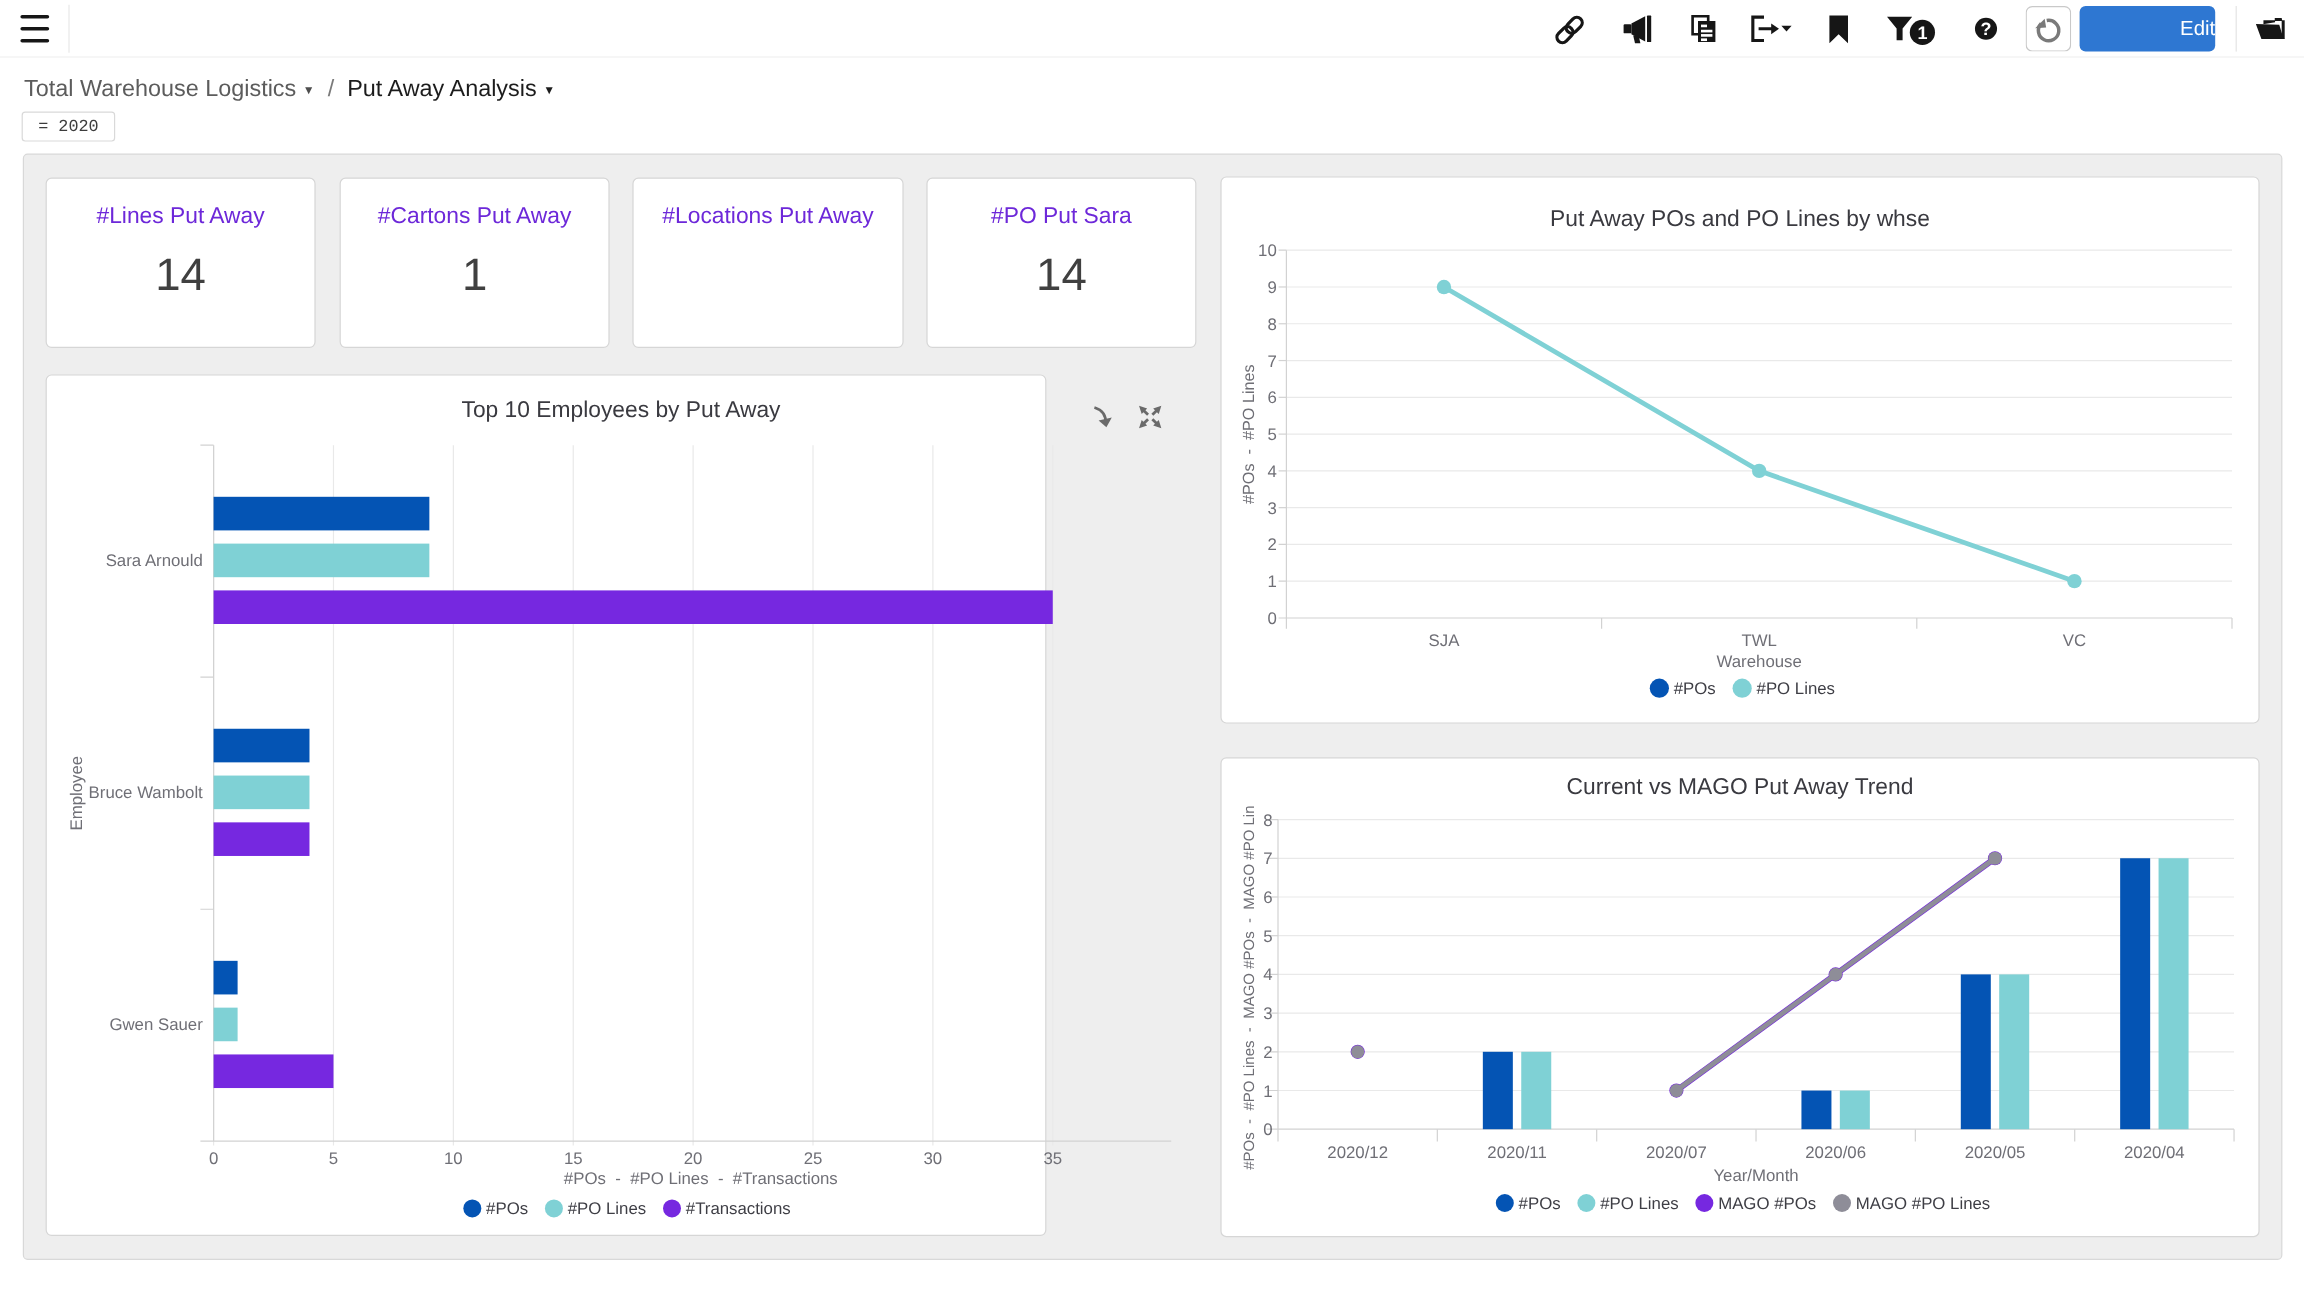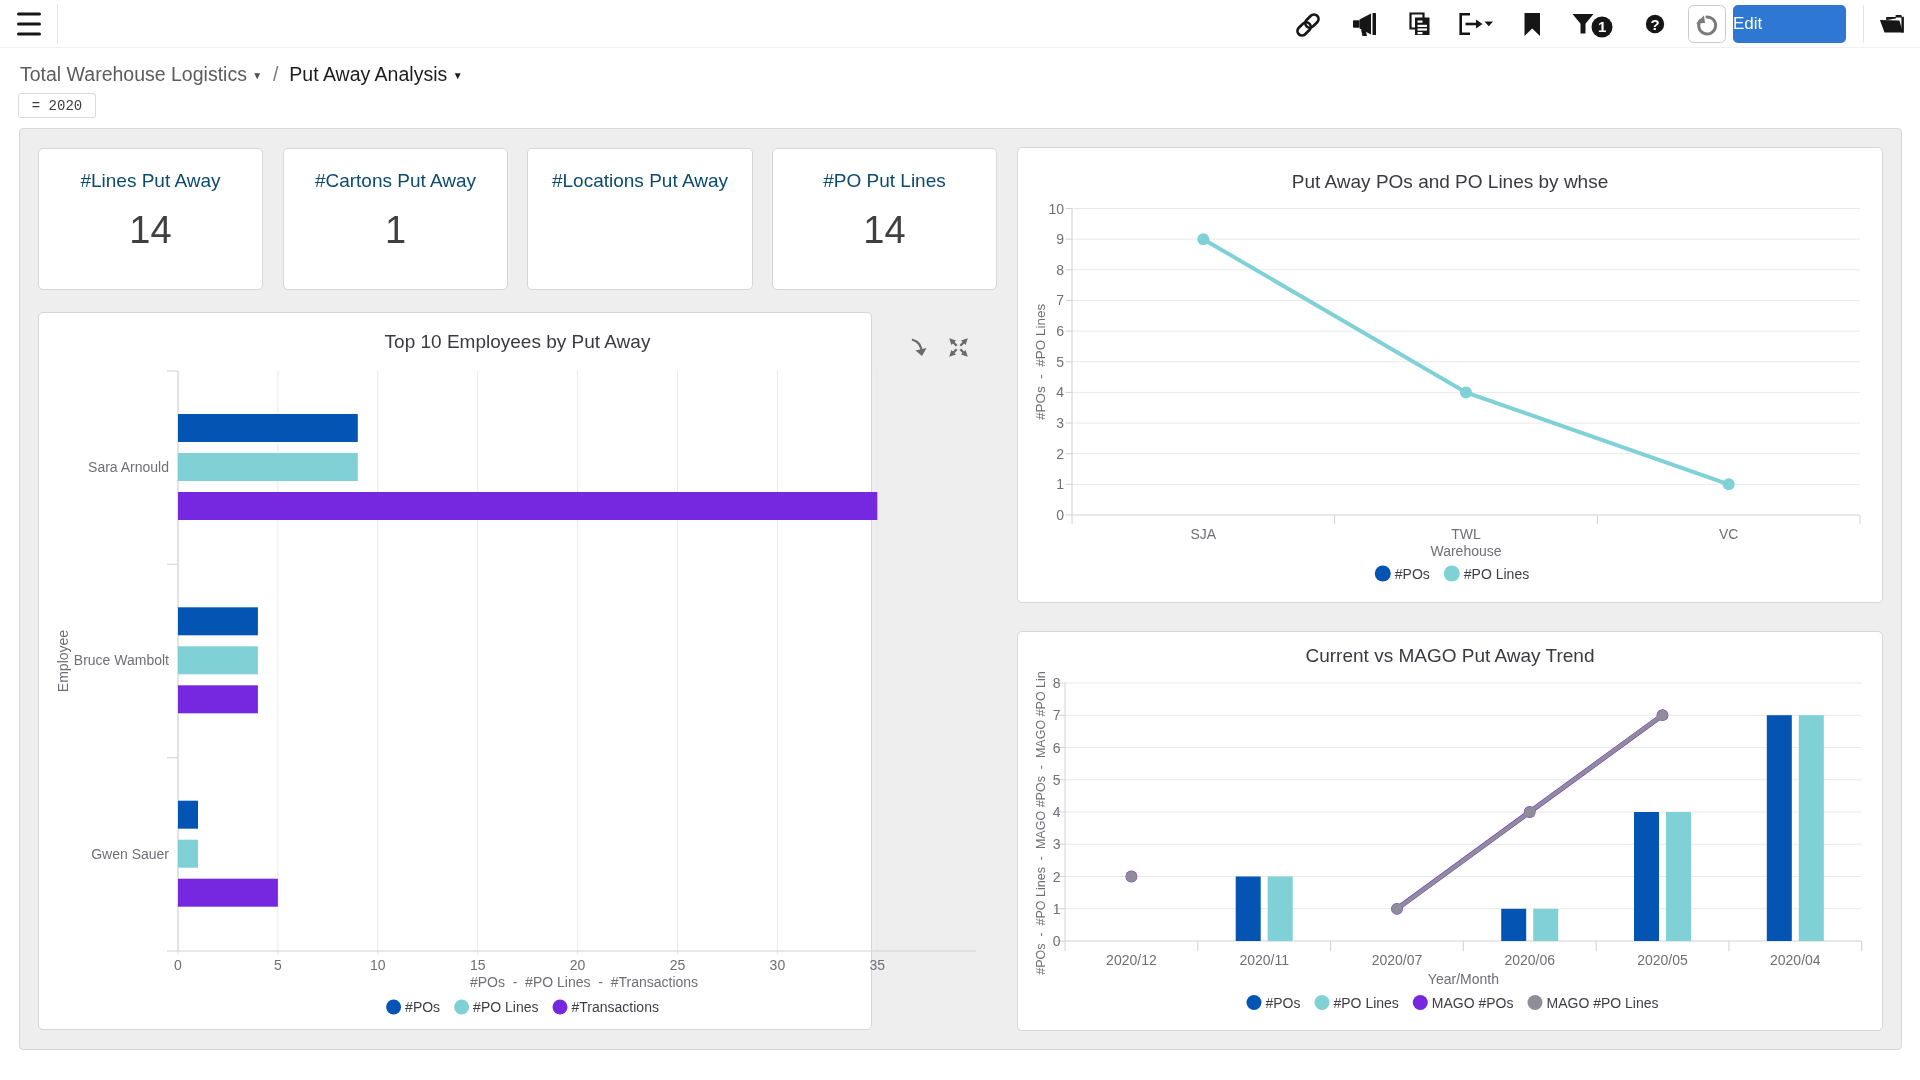--- a/index.html
+++ b/index.html
@@ -1,21 +1,21 @@
 <!DOCTYPE html>
 <html><head>
 <meta charset="utf-8">
 <style>
 * { margin:0; padding:0; box-sizing:border-box; }
 html,body { width:1920px; height:1080px; background:#fff; font-family:"Liberation Sans", sans-serif; overflow:hidden; }
 .abs { position:absolute; }
 #topbar { position:absolute; left:0; top:0; width:1920px; height:48px; background:#fff; border-bottom:1px solid #f0f0f0; }
 #panel { position:absolute; left:19px; top:128px; width:1883px; height:922px; background:#eeeeee; border:1px solid #d8d8d8; border-radius:4px; }
 .card { position:absolute; background:#fff; border:1px solid #d6d6d6; border-radius:5px; }
-.kpi-title { position:absolute; width:100%; top:21px; text-align:center; font-size:19px; color:#0c4a6e; line-height:22px; }
+.kpi-title { position:absolute; width:100%; top:21px; text-align:center; font-size:19px; color:#6d28d9; line-height:22px; }
 .kpi-num { position:absolute; width:100%; top:56px; text-align:center; font-size:38px; color:#404040; line-height:50px; }
 #crumb { position:absolute; left:20px; top:63px; font-size:19.5px; color:#5c5c5c; }
 #chip { position:absolute; left:18px; top:93px; width:78px; height:25px; border:1px solid #d9d9d9; border-radius:3px; background:#fff; font-size:14px; color:#3c3c3c; line-height:24px; text-align:center;font-family:Liberation Mono, monospace; }
 </style>
 </head>
 <body>
 <div id="topbar">
   <svg width="60" height="48" viewBox="0 0 60 48" style="position:absolute;left:0;top:0">
     <rect x="17" y="12.5" width="24" height="3" rx="1.5" fill="#161616"></rect>
     <rect x="17" y="22.5" width="24" height="3" rx="1.5" fill="#161616"></rect>
@@ -52,21 +52,21 @@
 <circle cx="322" cy="27" r="10.5" fill="#161616"></circle>
 <text x="322.2" y="32.2" font-size="15" font-weight="bold" fill="#fff" text-anchor="middle" font-family="Liberation Sans, sans-serif">1</text>
 <circle cx="375" cy="24" r="9.2" fill="#161616"></circle>
 <text x="375" y="29.5" font-size="15" font-weight="bold" fill="#fff" text-anchor="middle" font-family="Liberation Sans, sans-serif">?</text>
 </svg>
   <svg width="38" height="38" viewBox="0 0 38 38" style="position:absolute;left:1688px;top:5px">
       <rect x="0.5" y="0.5" width="37" height="37" rx="5" fill="#fff" stroke="#c9c9c9"></rect>
       <path d="M 17.6 12.1 A 8.5 8.5 0 1 1 13.0 14.6" fill="none" stroke="#7a7a7a" stroke-width="2.9"></path>
       <polygon points="8.0,18.6 15.9,10.6 17.1,17.9" fill="#7a7a7a"></polygon>
     </svg>
-  <div class="abs" style="left:1733px;top:5px;width:113px;height:38px;background:#2e77d2;border-radius:5px;color:#fff;font-size:17px;text-align:left;line-height:38px;">Edit</div>
+  <div class="abs" style="left:1733px;top:5px;width:113px;height:38px;background:#2e77d2;border-radius:5px;color:#fff;font-size:17px;text-align:right;line-height:38px;padding-left:48px;">Edit</div>
   <div class="abs" style="left:1863px;top:5px;width:1px;height:38px;background:#e4e4e4;"></div>
   <svg width="34" height="34" viewBox="0 0 34 34" style="position:absolute;left:1876px;top:8px">
       <polygon points="19.6,7 25.4,7 25.9,9.4 19.6,9.4" fill="#161616"></polygon>
       <polygon points="25.4,8.8 27.9,8.8 27.9,24.5 25.4,24.5" fill="#161616"></polygon>
       <polygon points="10.2,8.9 19.9,8.9 19.9,10.6 11.1,12.1 10.2,12.1" fill="#161616"></polygon>
       <polygon points="3.9,12.0 23.4,12.6 26.7,23.4 27.9,24.5 8.5,24.5" fill="#161616"></polygon>
     </svg>
 </div>
 <div id="crumb">Total Warehouse Logistics <span style="font-size:10px;color:#4e4e4e;position:relative;top:-2px;">▼</span>&nbsp; <span style="color:#7a7a7a;">/</span> &nbsp;<span style="color:#1c1c1c;text-align:center;">Put Away Analysis</span> <span style="font-size:10px;color:#1c1c1c;position:relative;top:-2px;">▼</span></div>
 <div id="chip">= 2020</div>
@@ -77,21 +77,21 @@
     <div class="kpi-num">14</div>
 </div>
 <div class="card" style="left:283px;top:148px;width:225px;height:142px;">
   <div class="kpi-title">#Cartons Put Away</div>
     <div class="kpi-num">1</div>
 </div>
 <div class="card" style="left:527px;top:148px;width:226px;height:142px;">
   <div class="kpi-title">#Locations Put Away</div>
 </div>
 <div class="card" style="left:772px;top:148px;width:225px;height:142px;">
-  <div class="kpi-title">#PO Put Lines</div>
+  <div class="kpi-title">#PO Put Sara</div>
     <div class="kpi-num">14</div>
 </div>
 
 <div class="card" style="left:38px;top:312px;width:834px;height:718px;">
 <svg width="959" height="718" viewBox="0 0 959 718" style="position:absolute;left:-1px;top:-1px">
 <text x="479.5" y="35.5" font-size="19" fill="#3a3a40" text-anchor="middle">Top 10 Employees by Put Away</text>
 <path d="M 874 27.5 q 10 3 9.5 13.5" fill="none" stroke="#6a6a6a" stroke-width="2.2"></path>
 <path d="M 877.5 38.5 l 6.5 5.5 l 4.5 -8 z" fill="#6a6a6a"></path>
 <line x1="918.7" y1="33.7" x2="914.0" y2="29.0" stroke="#6a6a6a" stroke-width="2.3"></line>
 <path d="M 911.2 26.2 L 918.0 28.4 L 913.4 33.0 Z" fill="#6a6a6a"></path>

